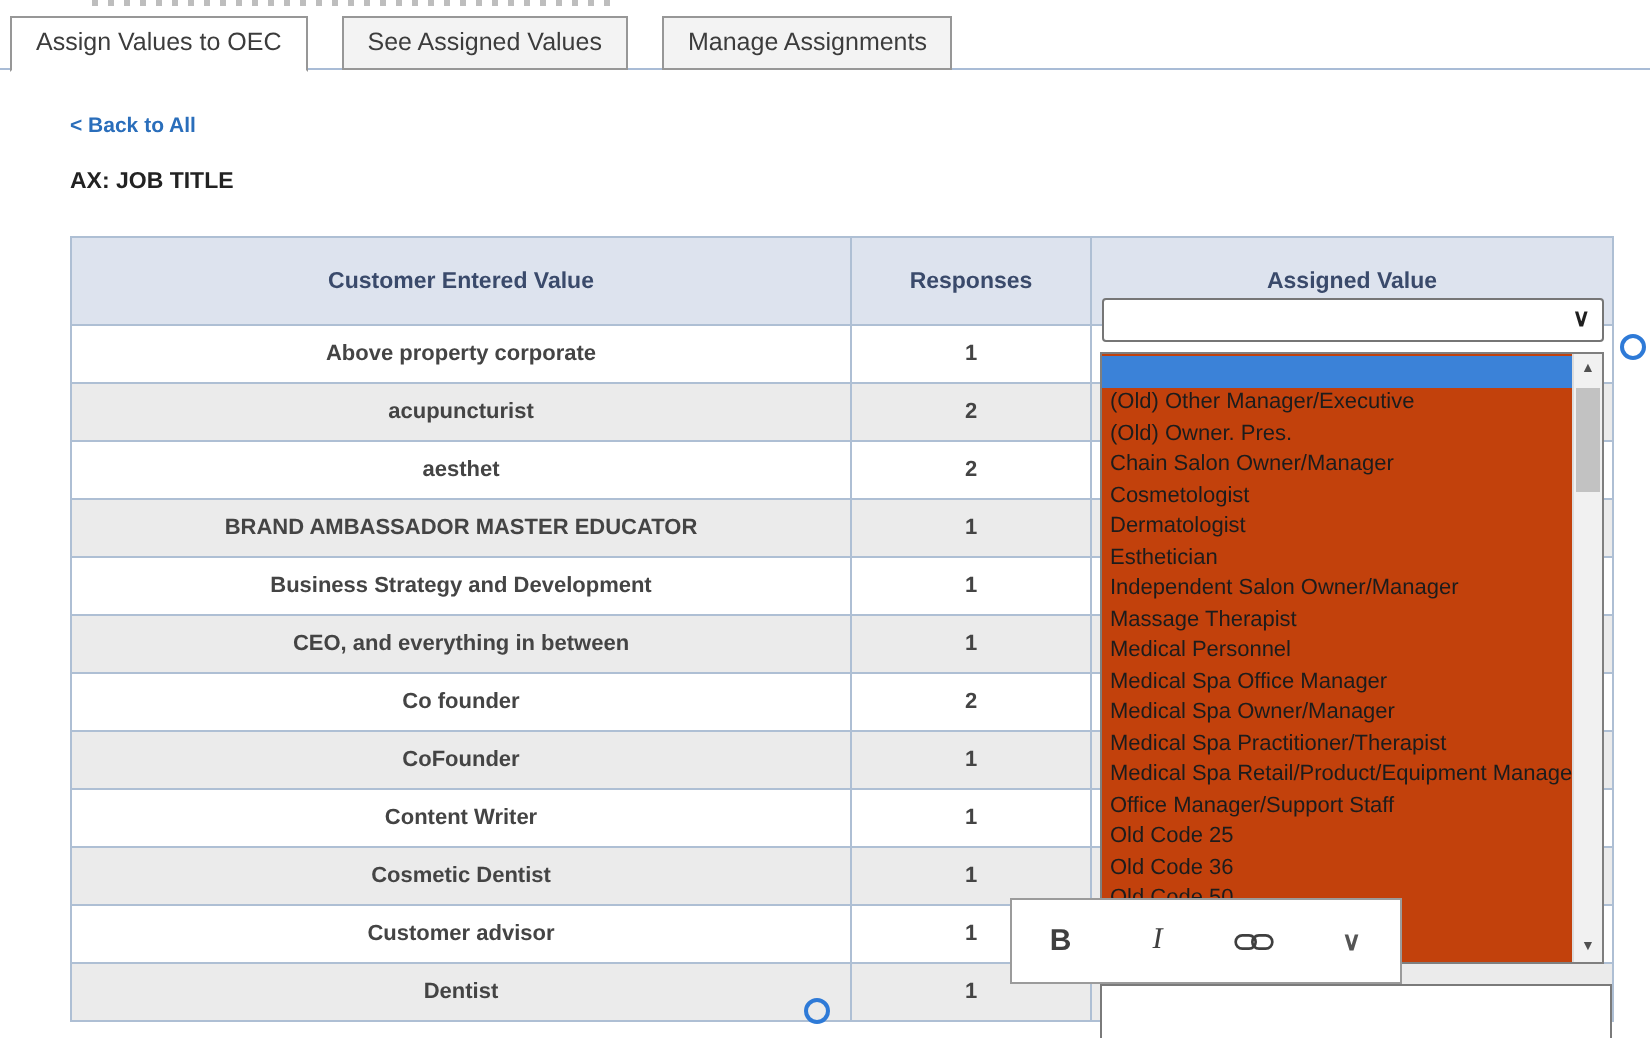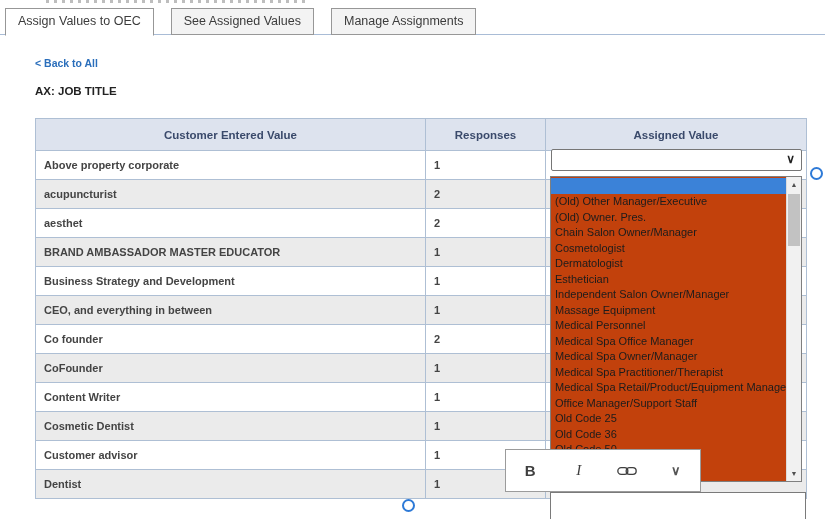--- a/index.html
+++ b/index.html
@@ -36,23 +36,23 @@
   }
   .page-title {
     position:absolute; left:35px; top:85px; font-size:11.5px; font-weight:bold; color:#222;
   }
 
   
   .oec-table {
     position:absolute; left:35px; top:118px; width:771px;
     border-collapse:collapse; table-layout:fixed;
   }
-  .oec-table th, .oec-table td { border:1px solid #aebfd4; }
+  .oec-table th, .oec-table td { border:1px solid #aebfd4;text-align:center; }
   .oec-table th {
-    height:32px; background:#dde3ee; color:#3a4a6b; font-size:11.5px;
+    height:44px; background:#dde3ee; color:#3a4a6b; font-size:11.5px;
     font-weight:bold; 
   }
   .oec-table td {
     height:29px; padding:0 8px; font-size:11px; font-weight:bold; color:#444;
     background:#fff; overflow:hidden; white-space:nowrap;
   }
   .oec-table tr.alt td { background:#ebebeb; }
 
   
   .fake-select {
@@ -216,21 +216,21 @@
   <div class="dd-list">
     <div class="dd-options">
         <div class="dd-option dd-selected"></div>
         <div class="dd-option">(Old) Other Manager/Executive</div>
         <div class="dd-option">(Old) Owner. Pres.</div>
         <div class="dd-option">Chain Salon Owner/Manager</div>
         <div class="dd-option">Cosmetologist</div>
         <div class="dd-option">Dermatologist</div>
         <div class="dd-option">Esthetician</div>
         <div class="dd-option">Independent Salon Owner/Manager</div>
-        <div class="dd-option">Massage Equipment</div>
+        <div class="dd-option">Massage Therapist</div>
         <div class="dd-option">Medical Personnel</div>
         <div class="dd-option">Medical Spa Office Manager</div>
         <div class="dd-option">Medical Spa Owner/Manager</div>
         <div class="dd-option">Medical Spa Practitioner/Therapist</div>
         <div class="dd-option">Medical Spa Retail/Product/Equipment Manage</div>
         <div class="dd-option">Office Manager/Support Staff</div>
         <div class="dd-option">Old Code 25</div>
         <div class="dd-option">Old Code 36</div>
         <div class="dd-option">Old Code 50</div>
       </div>

